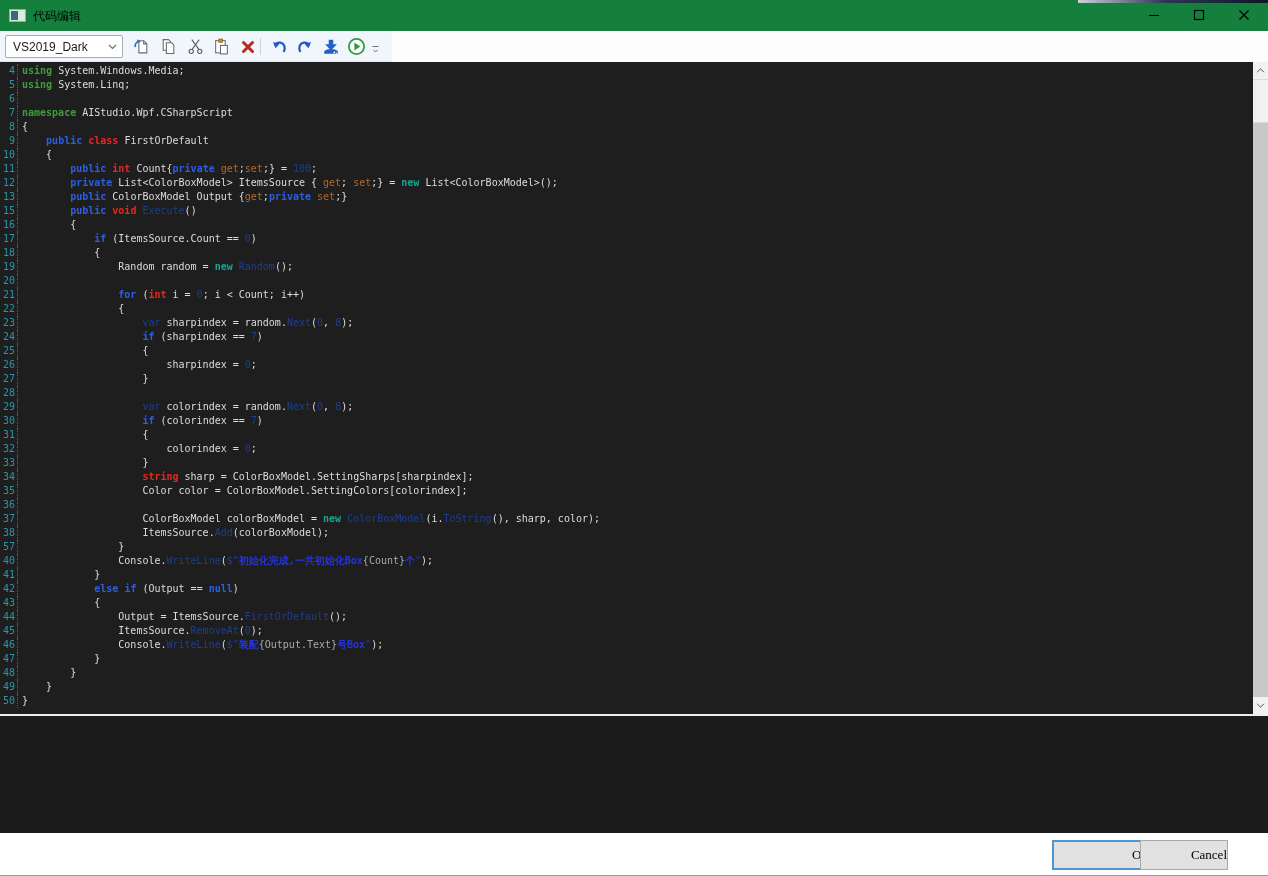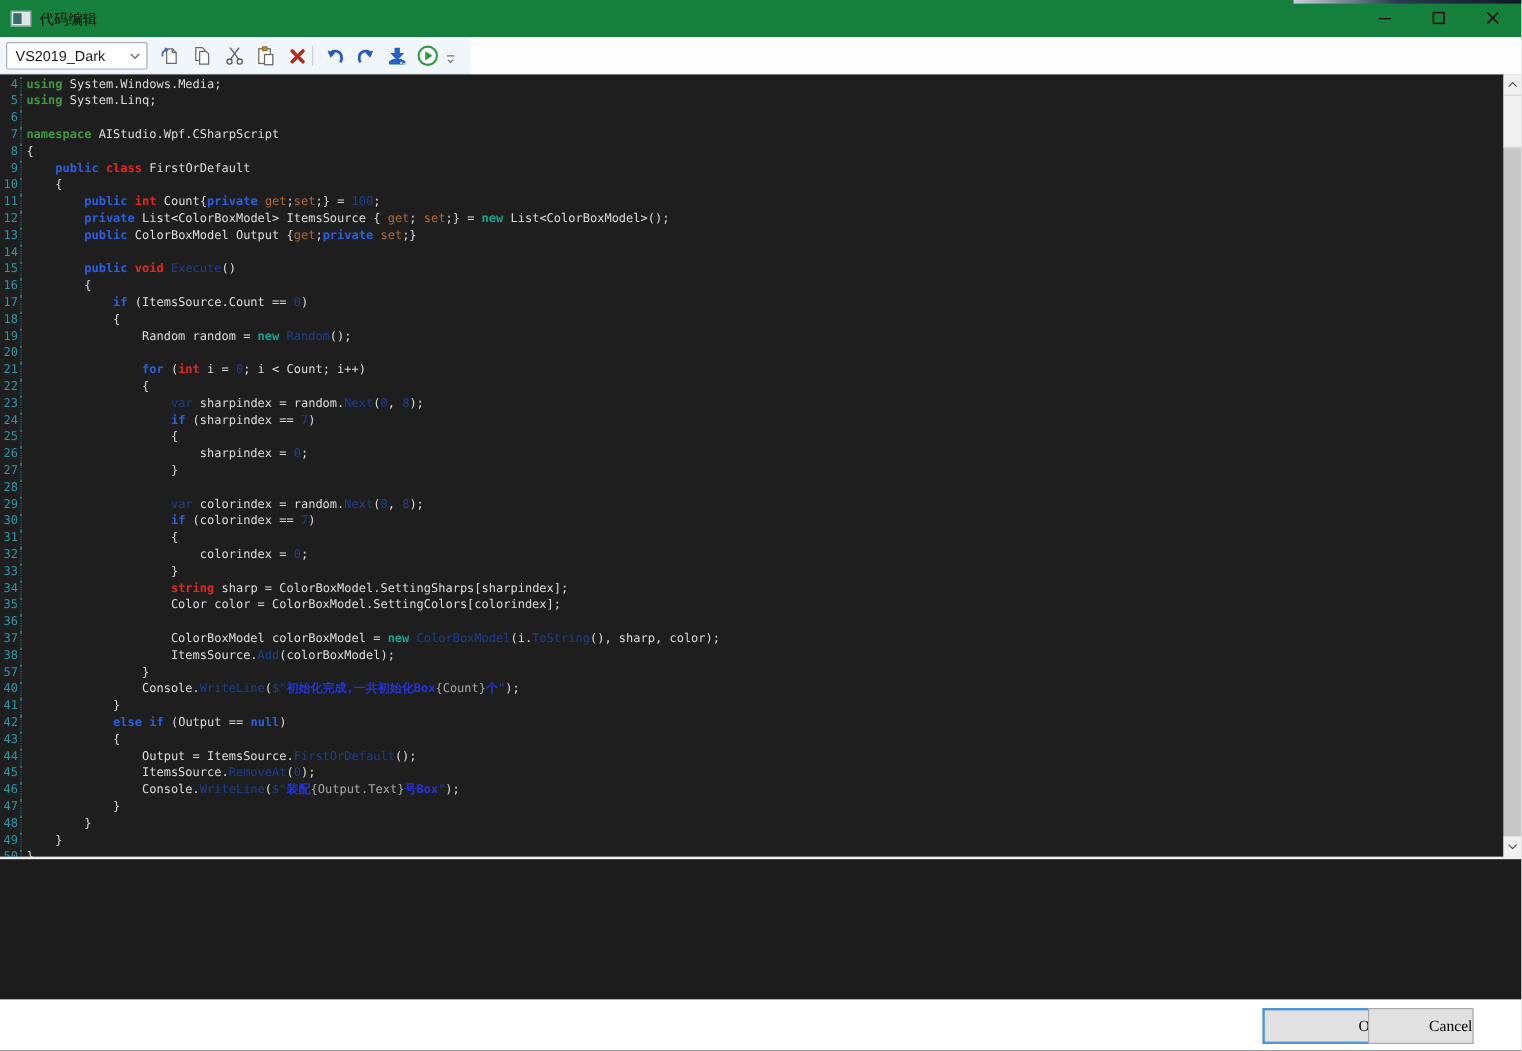--- a/index.html
+++ b/index.html
@@ -167,21 +167,20 @@
         <div class="code-line"><span class="ln">4</span><span class="tok-g">using</span><span class="tok-p"> System.Windows.Media;</span></div>
         <div class="code-line"><span class="ln">5</span><span class="tok-g">using</span><span class="tok-p"> System.Linq;</span></div>
         <div class="code-line"><span class="ln">6</span></div>
         <div class="code-line"><span class="ln">7</span><span class="tok-g">namespace</span><span class="tok-p"> AIStudio.Wpf.CSharpScript</span></div>
         <div class="code-line"><span class="ln">8</span><span class="tok-p">{</span></div>
         <div class="code-line"><span class="ln">9</span><span class="tok-p">    </span><span class="tok-b">public</span><span class="tok-p"> </span><span class="tok-r">class</span><span class="tok-p"> FirstOrDefault</span></div>
         <div class="code-line"><span class="ln">10</span><span class="tok-p">    {</span></div>
         <div class="code-line"><span class="ln">11</span><span class="tok-p">        </span><span class="tok-b">public</span><span class="tok-p"> </span><span class="tok-r">int</span><span class="tok-p"> Count{</span><span class="tok-b">private</span><span class="tok-p"> </span><span class="tok-o">get</span><span class="tok-p">;</span><span class="tok-o">set</span><span class="tok-p">;} = </span><span class="tok-n">100</span><span class="tok-p">;</span></div>
         <div class="code-line"><span class="ln">12</span><span class="tok-p">        </span><span class="tok-b">private</span><span class="tok-p"> List&lt;ColorBoxModel&gt; ItemsSource { </span><span class="tok-o">get</span><span class="tok-p">; </span><span class="tok-o">set</span><span class="tok-p">;} = </span><span class="tok-t">new</span><span class="tok-p"> List&lt;ColorBoxModel&gt;();</span></div>
         <div class="code-line"><span class="ln">13</span><span class="tok-p">        </span><span class="tok-b">public</span><span class="tok-p"> ColorBoxModel Output {</span><span class="tok-o">get</span><span class="tok-p">;</span><span class="tok-b">private</span><span class="tok-p"> </span><span class="tok-o">set</span><span class="tok-p">;}</span></div>
-        <div class="code-line"><span class="ln">14</span></div>
         <div class="code-line"><span class="ln">15</span><span class="tok-p">        </span><span class="tok-b">public</span><span class="tok-p"> </span><span class="tok-r">void</span><span class="tok-p"> </span><span class="tok-n">Execute</span><span class="tok-p">()</span></div>
         <div class="code-line"><span class="ln">16</span><span class="tok-p">        {</span></div>
         <div class="code-line"><span class="ln">17</span><span class="tok-p">            </span><span class="tok-b">if</span><span class="tok-p"> (ItemsSource.Count == </span><span class="tok-n">0</span><span class="tok-p">)</span></div>
         <div class="code-line"><span class="ln">18</span><span class="tok-p">            {</span></div>
         <div class="code-line"><span class="ln">19</span><span class="tok-p">                Random random = </span><span class="tok-t">new</span><span class="tok-p"> </span><span class="tok-n">Random</span><span class="tok-p">();</span></div>
         <div class="code-line"><span class="ln">20</span></div>
         <div class="code-line"><span class="ln">21</span><span class="tok-p">                </span><span class="tok-b">for</span><span class="tok-p"> (</span><span class="tok-r">int</span><span class="tok-p"> i = </span><span class="tok-n">0</span><span class="tok-p">; i &lt; Count; i++)</span></div>
         <div class="code-line"><span class="ln">22</span><span class="tok-p">                {</span></div>
         <div class="code-line"><span class="ln">23</span><span class="tok-p">                    </span><span class="tok-n">var</span><span class="tok-p"> sharpindex = random.</span><span class="tok-n">Next</span><span class="tok-p">(</span><span class="tok-n">0</span><span class="tok-p">, </span><span class="tok-n">8</span><span class="tok-p">);</span></div>
         <div class="code-line"><span class="ln">24</span><span class="tok-p">                    </span><span class="tok-b">if</span><span class="tok-p"> (sharpindex == </span><span class="tok-n">7</span><span class="tok-p">)</span></div>

